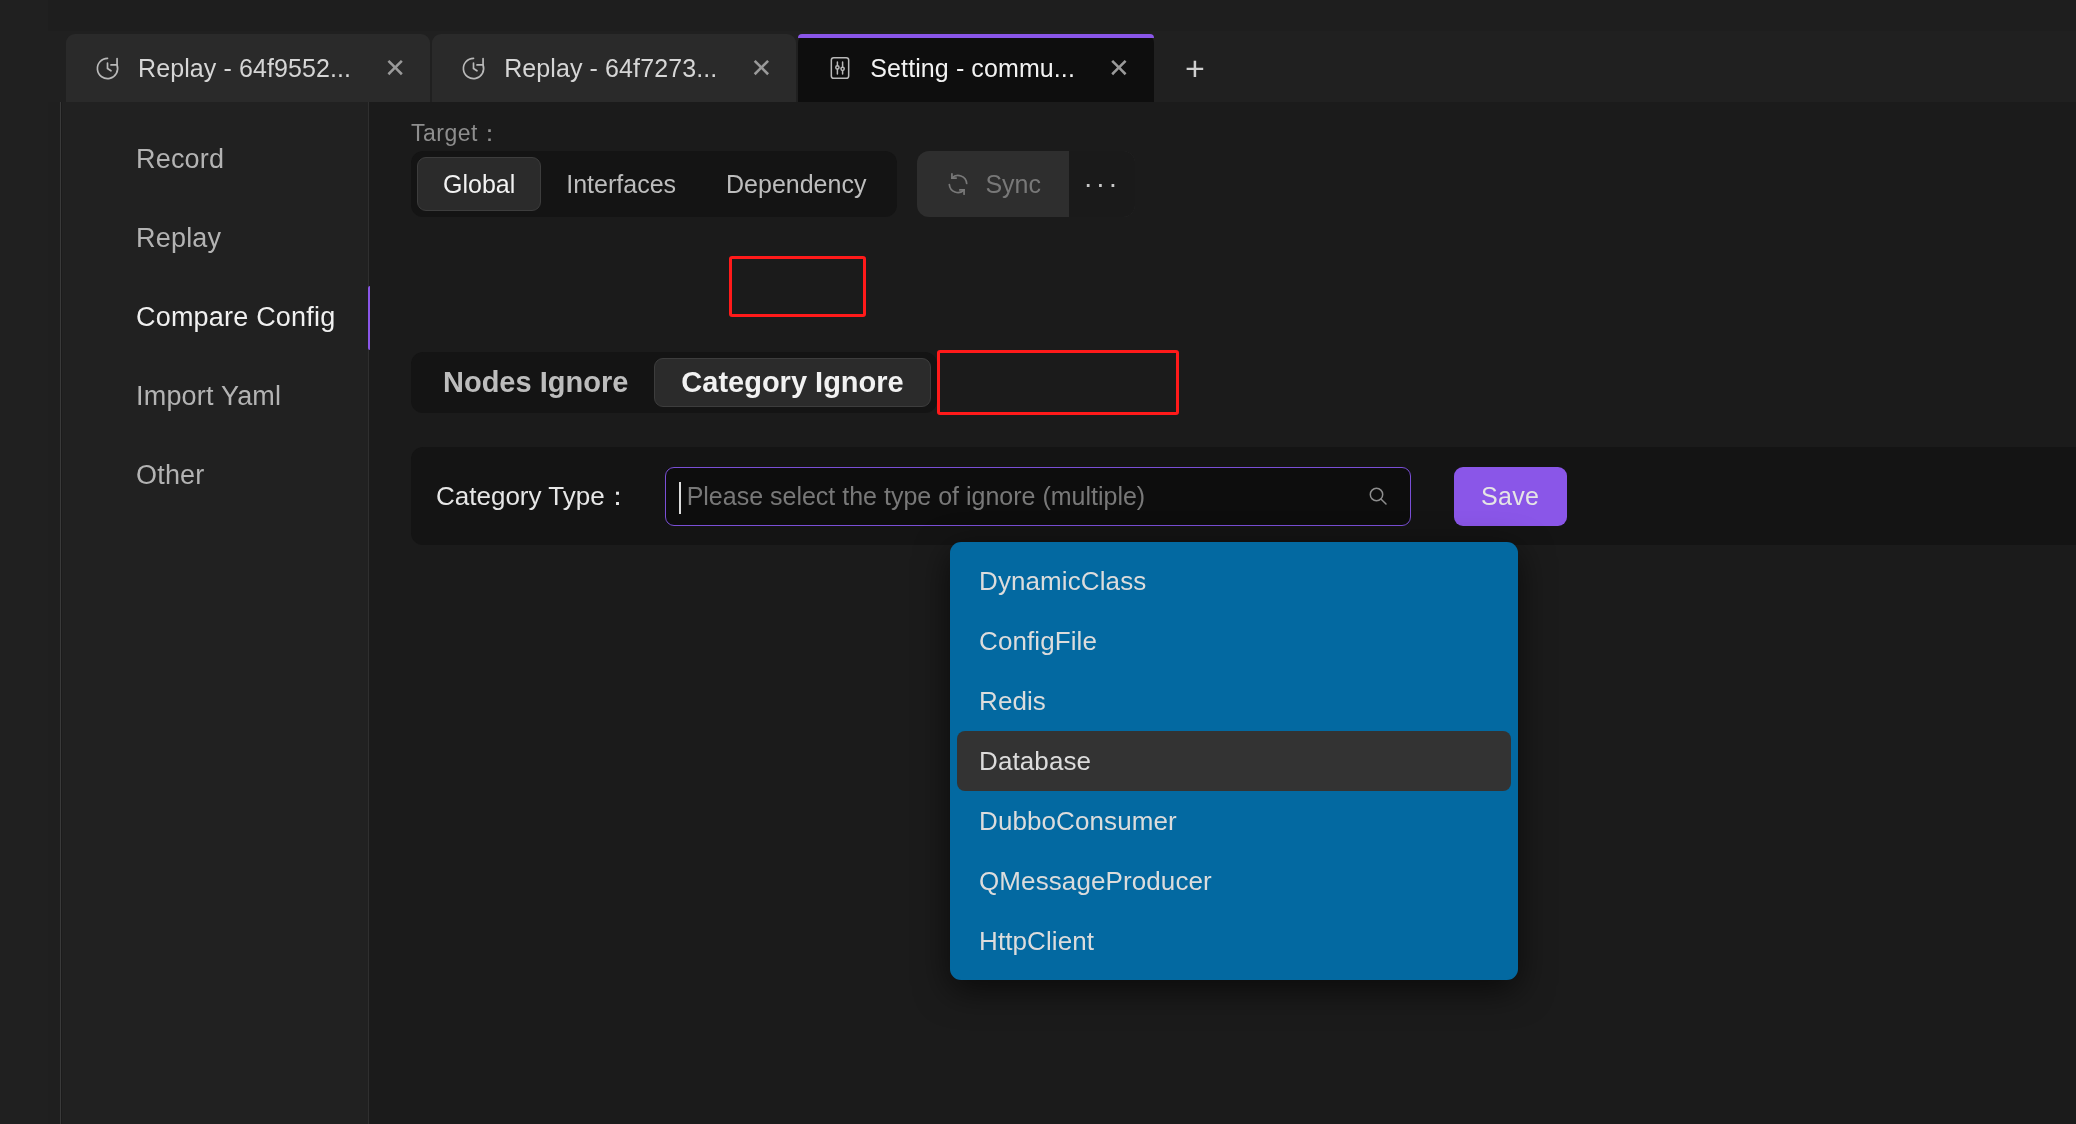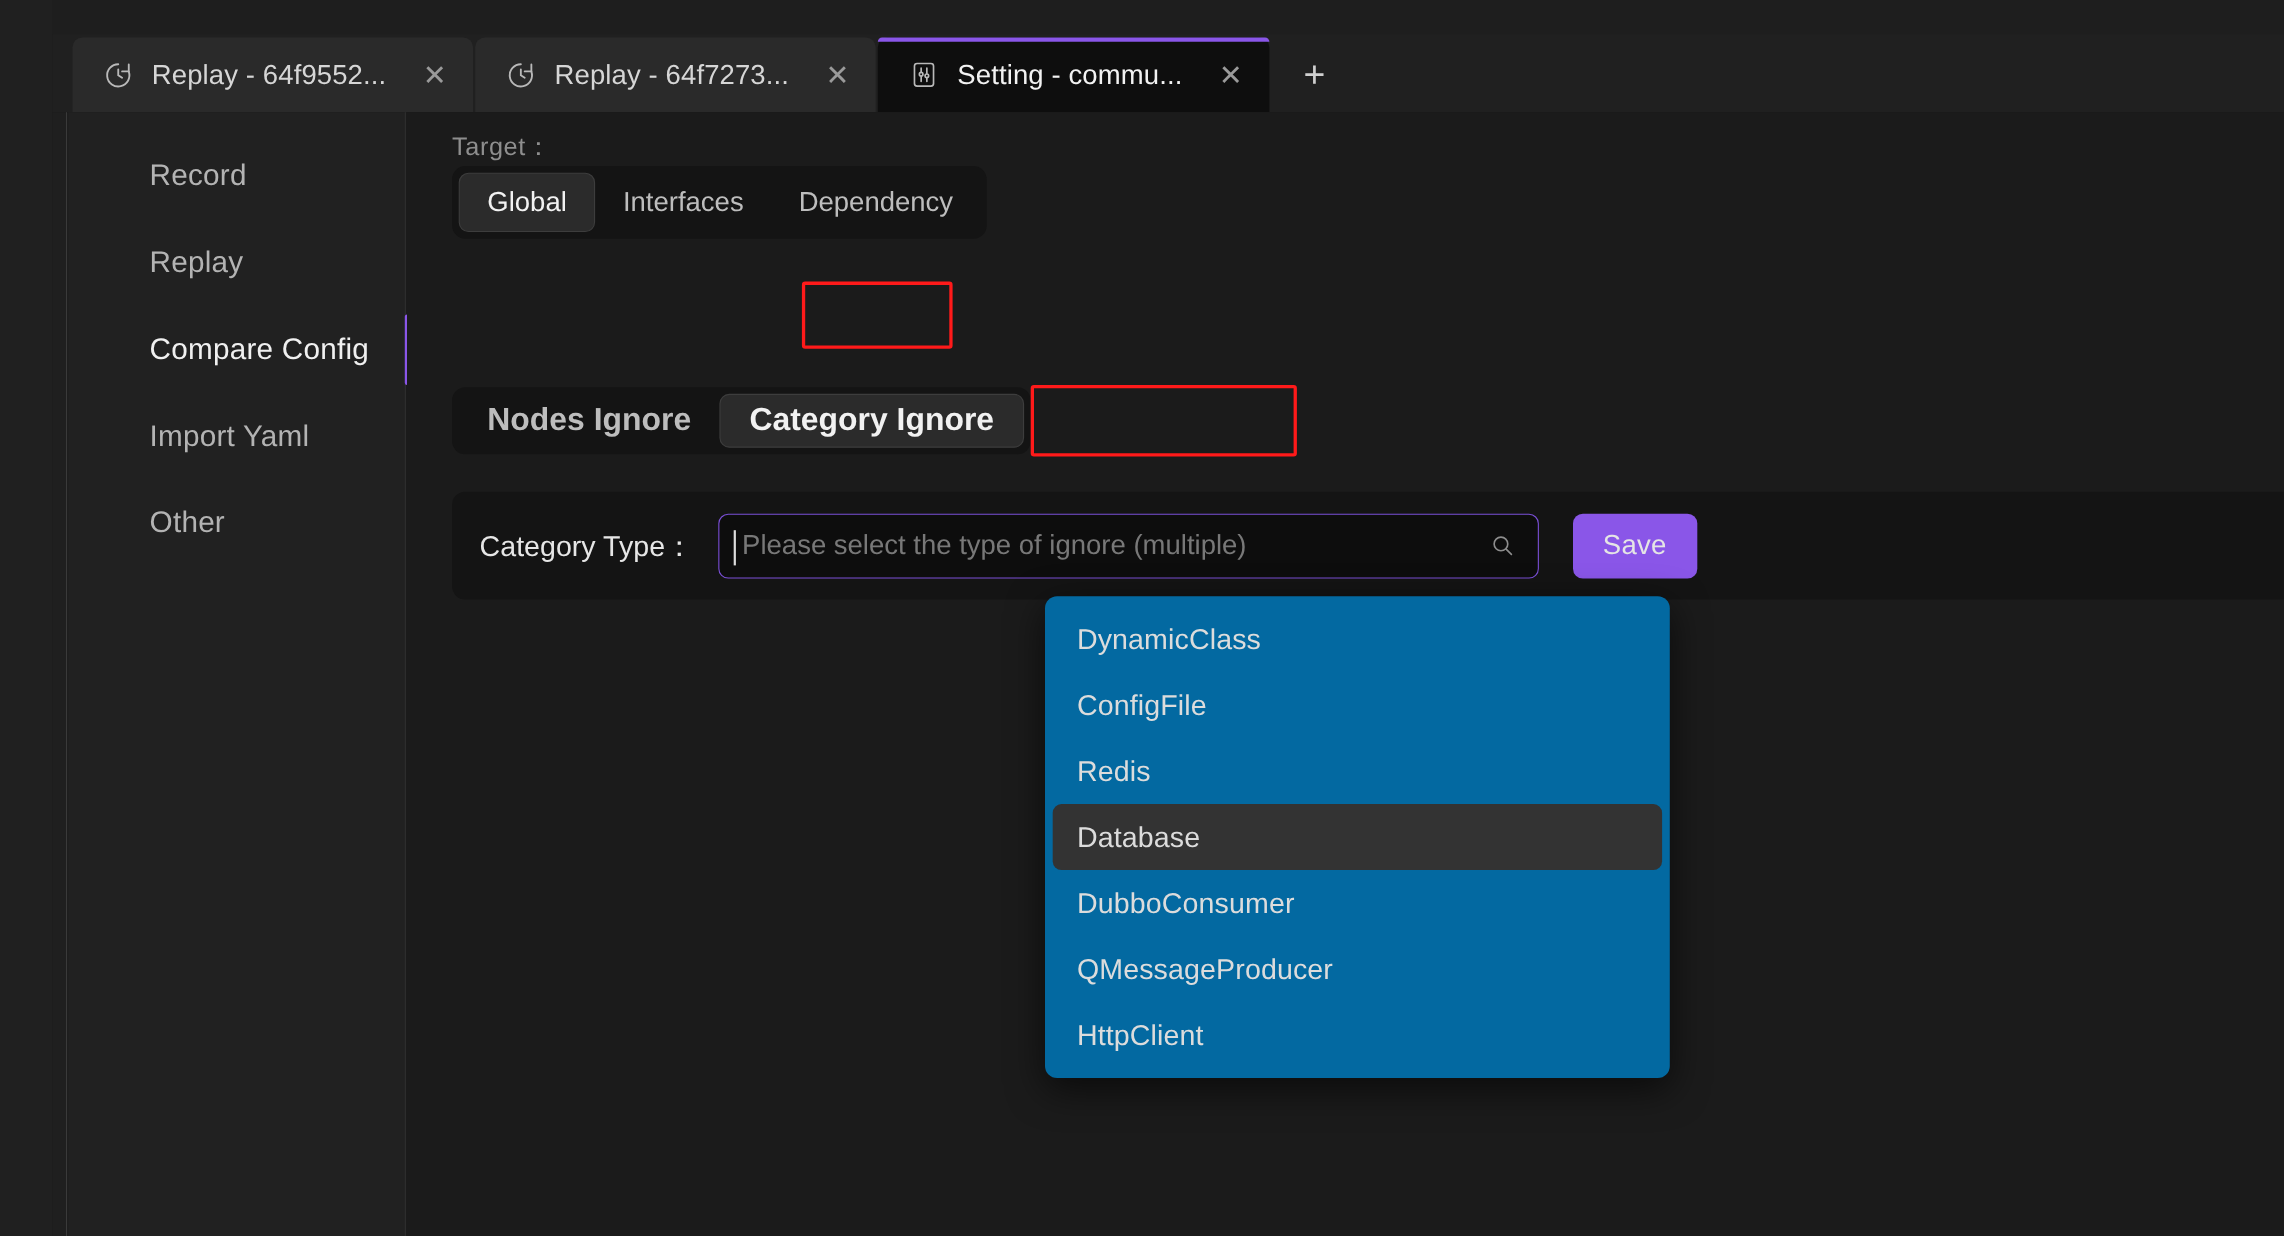--- a/index.html
+++ b/index.html
@@ -267,21 +267,21 @@
     border-radius: 12px;
   }
 
   .field-row {
     position: absolute;
     left: 0; top: 0;
     height: 98px;
     display: flex;
     align-items: center;
     padding-left: 25px;
-    gap: 0;
+    gap: 12px;
   }
 
   .field-label {
     font-size: 26px;
     color: #e6e6e6;
     white-space: nowrap;
     margin-right: 22px;
   }
 
   .select-box {
@@ -431,20 +431,34 @@
 
       <div class="target-label">Target：</div>
 
       <div class="toolbar-row">
         <div class="segment">
           <div class="seg-btn selected">Global</div>
           <div class="seg-btn">Interfaces</div>
           <div class="seg-btn">Dependency</div>
         </div>
 
+        <div class="sync-group">
+          <div class="sync-btn">
+            <span>
+              <svg width="26" height="26" viewBox="0 0 24 24" fill="none" stroke="currentColor" stroke-width="1.6" stroke-linecap="round">
+                <path d="M20 11.5a8 8 0 0 0-13.7-5"></path>
+                <path d="M4 12.5a8 8 0 0 0 13.7 5"></path>
+                <path d="M6.4 2.6v3.9h3.9"></path>
+                <path d="M17.6 21.4v-3.9h-3.9"></path>
+              </svg>
+            </span>
+            <span>Sync</span>
+          </div>
+          <div class="sync-more">···</div>
+        </div>
       </div>
 
       <div class="subtabs">
         <div class="subtab">Nodes Ignore</div>
         <div class="subtab selected">Category Ignore</div>
       </div>
 
       <div class="card">
         <div class="field-row">
           <div class="field-label">Category Type：</div>

